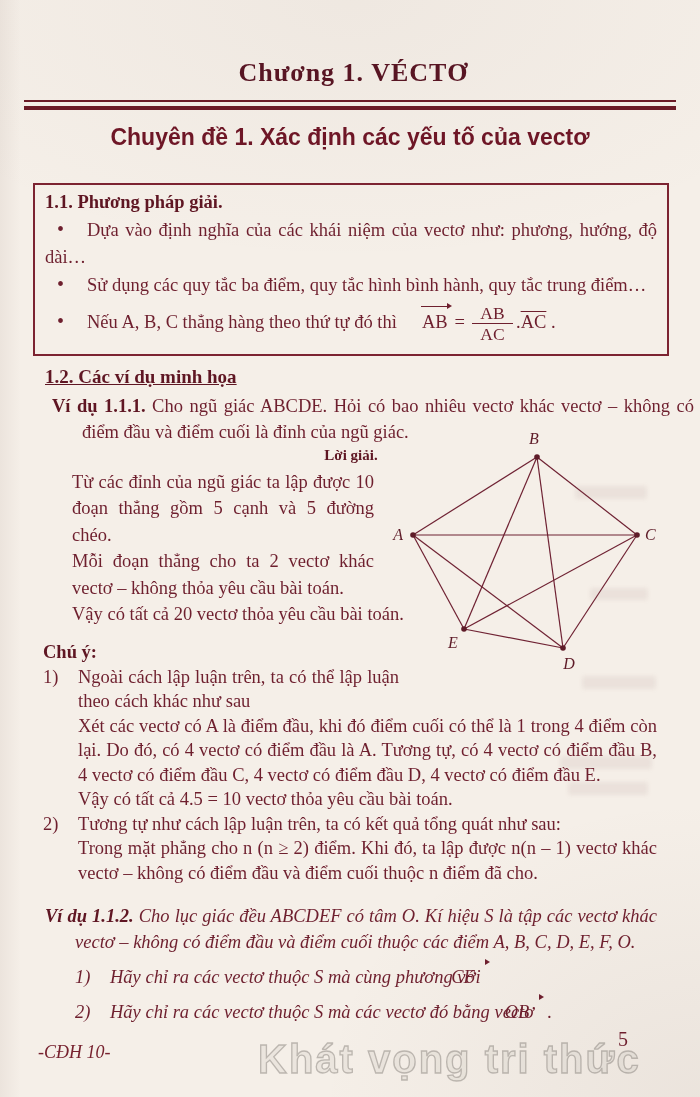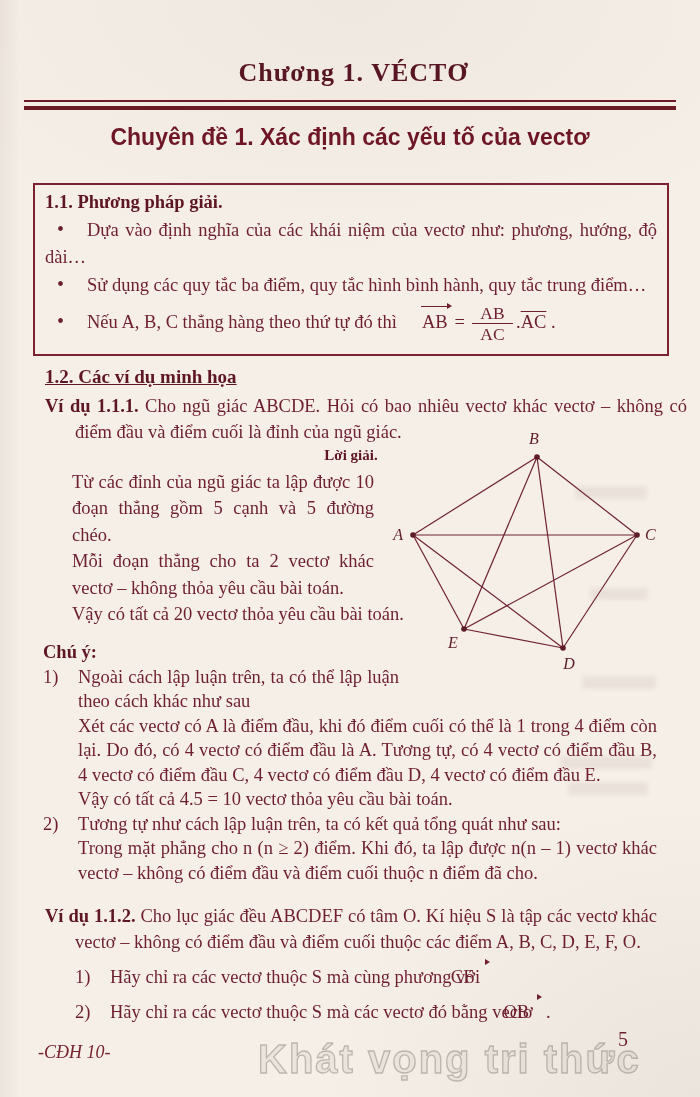--- a/index.html
+++ b/index.html
@@ -53,42 +53,42 @@
   .eq{margin:0 4px;}
   .ovl{text-decoration:overline;}
   .vec{position:relative;display:inline-block;padding:4px 3px 0 1px;}
   .vec::before{content:"";position:absolute;top:1px;left:0;right:3px;border-top:1.4px solid currentColor;}
   .vec::after{content:"";position:absolute;top:-1.5px;right:-1px;width:0;height:0;
     border-left:5px solid currentColor;border-top:3px solid transparent;border-bottom:3px solid transparent;}
 
   
   .h-sec{position:absolute;top:366px;left:45px;font-weight:bold;color:#5f1623;font-size:19px;text-decoration:underline;}
   .ex-label{font-weight:bold;color:#5f1623;}
-  .ex1{position:absolute;top:393px;left:45px;width:612px;line-height:26px;
+  .ex1{position:absolute;top:393px;left:52px;width:612px;line-height:26px;
        padding-left:30px;text-indent:-30px;text-align:justify;}
 
   .solution{position:absolute;top:442px;left:45px;width:612px;line-height:26.5px;}
   .loigiai{margin:0;text-align:center;font-size:15px;font-weight:bold;color:#5f1623;}
   .sol{margin-left:27px;text-align:justify;}
   .narrow{margin-right:283px;}
   .wide{margin-right:150px;}
 
   .figure{position:absolute;left:346px;top:-16px;width:272px;height:248px;}
   .figure svg{width:100%;height:100%;}
   .figure text{font-family:"Liberation Serif","DejaVu Serif",serif;font-style:italic;font-size:16px;fill:#5e1b28;}
 
   .note{position:absolute;top:640px;left:43px;width:614px;line-height:24.5px;}
   .note-heading{font-weight:bold;color:#5f1623;}
   .nitem{padding-left:35px;}
   .hang35{text-indent:-35px;}
   .num{display:inline-block;width:35px;text-indent:0;}
   .nr{margin-right:258px;text-align:justify;}
   .just{text-align:justify;}
 
-  .ex2{position:absolute;top:903px;left:45px;width:612px;line-height:26px;}
+  .ex2{position:absolute;top:903px;left:45px;width:612px;line-height:26px;font-style:italic;}
   .hang30{padding-left:30px;text-indent:-30px;text-align:justify;}
   .sub{padding-left:65px;text-indent:-35px;margin-top:5px;}
 
   
   .footer-left{position:absolute;top:1042px;left:38px;font-style:italic;font-size:18px;color:#77222f;}
   .pagenum{position:absolute;top:1028px;left:618px;font-size:20px;color:#6e1f2e;}
   .wm1{
     position:absolute;top:946px;left:110px;
     font-family:"Liberation Sans","DejaVu Sans",sans-serif;
     font-weight:bold;font-size:76px;letter-spacing:1px;

